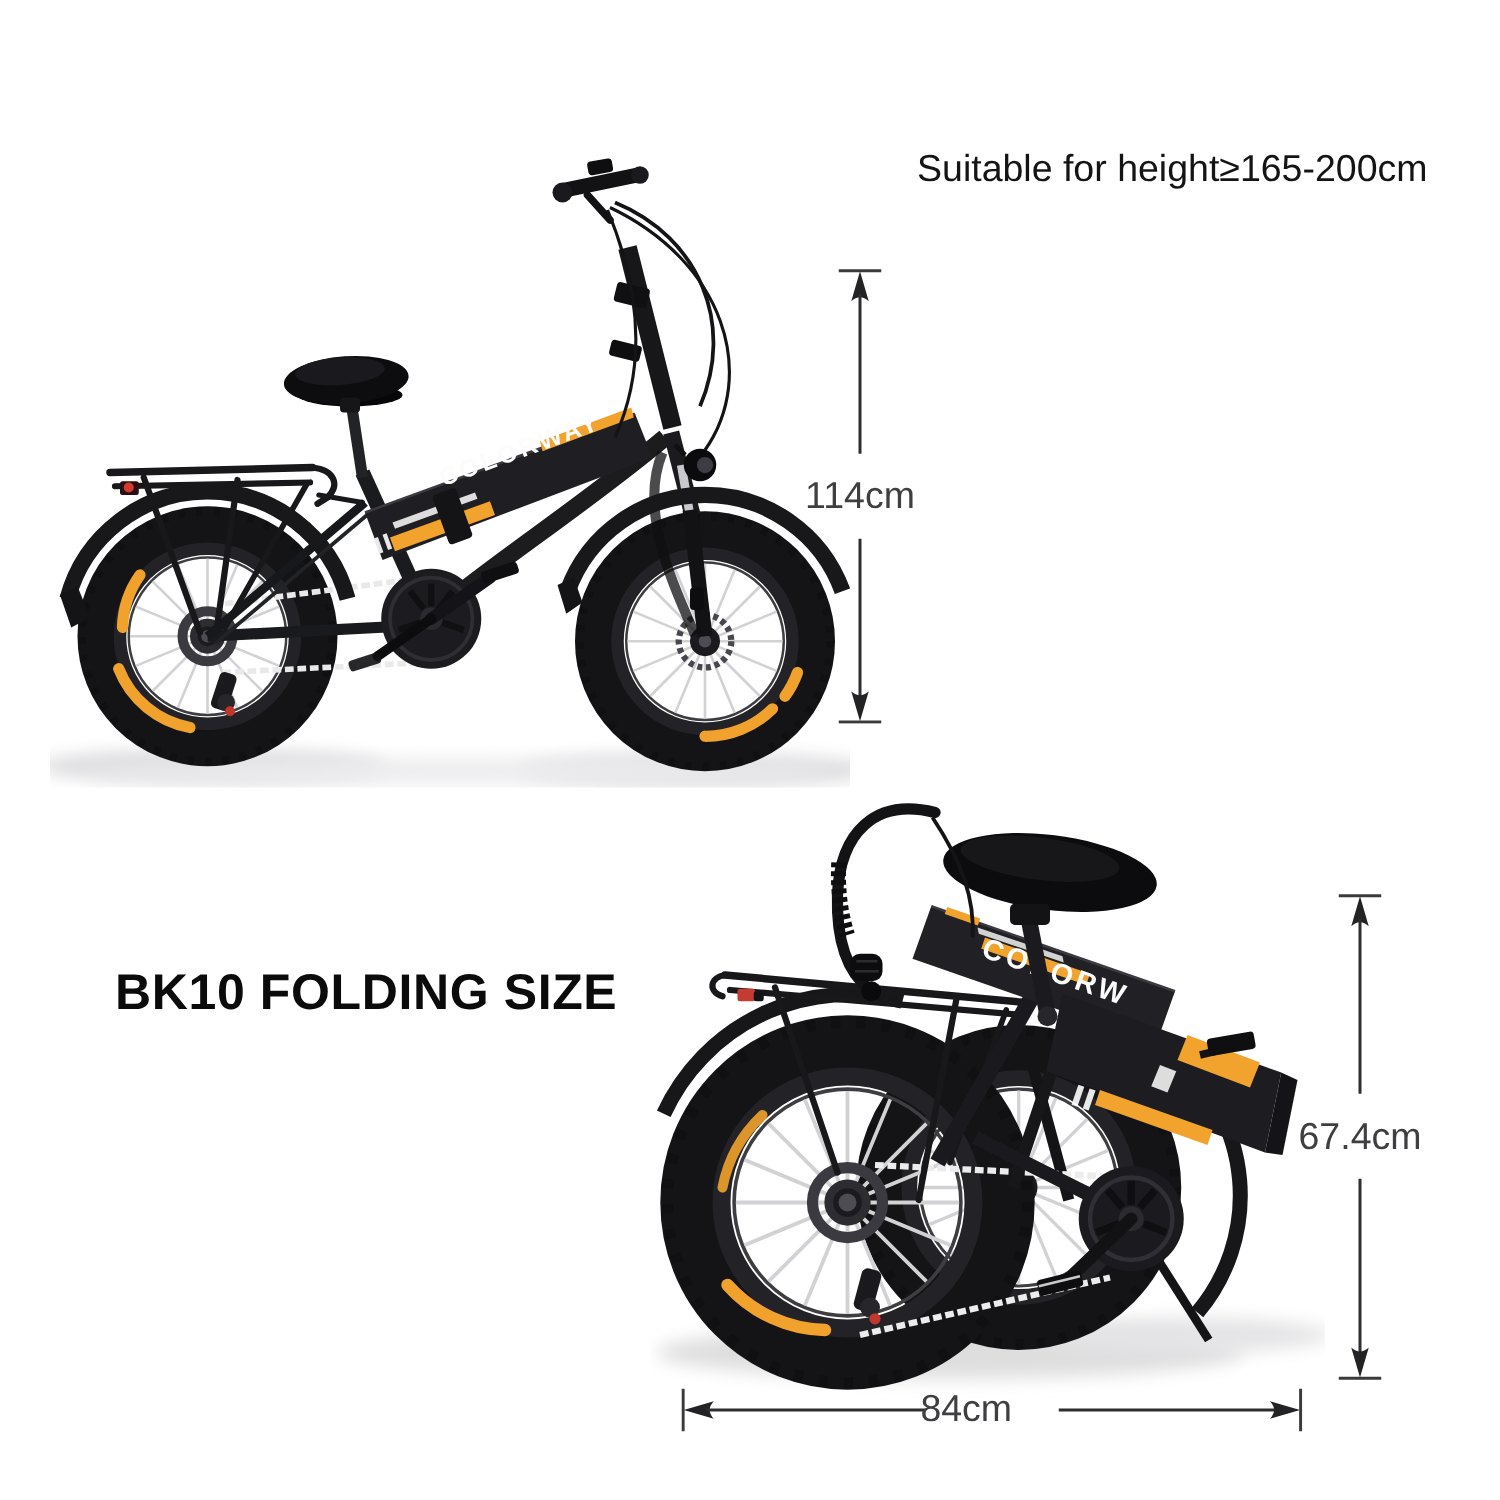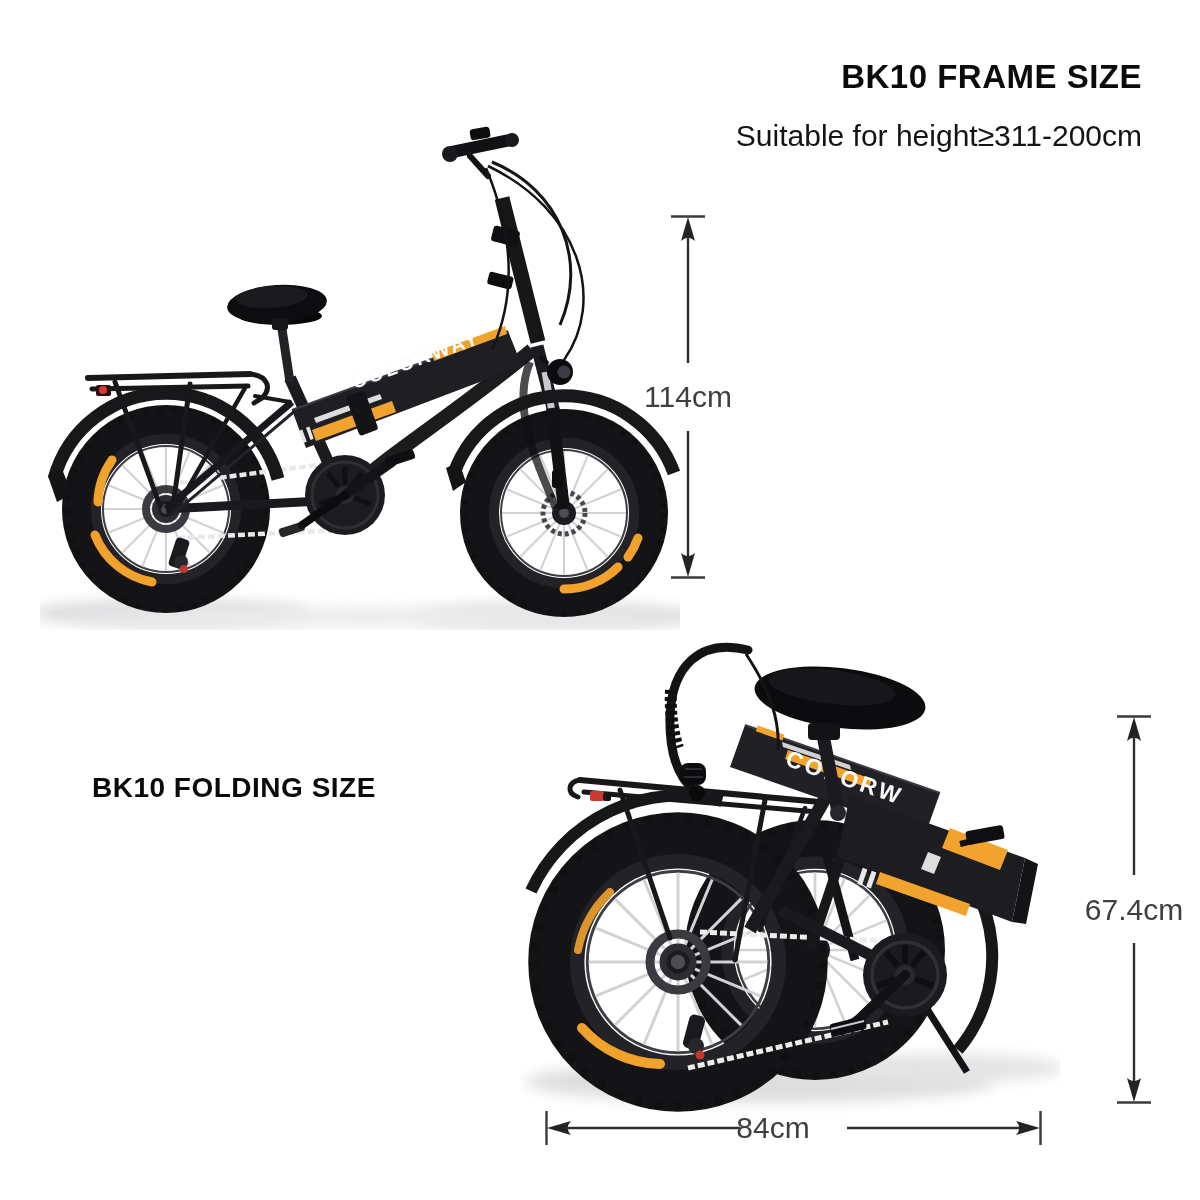--- a/index.html
+++ b/index.html
@@ -8,38 +8,37 @@
     font-family:"Liberation Sans","DejaVu Sans",sans-serif;overflow:hidden;
   }
   .abs{position:absolute;}
   .title{
     font-weight:bold;color:#0b0b0b;letter-spacing:.5px;white-space:nowrap;
   }
   #frame-title{top:58px;right:58px;font-size:33px;}
   #frame-subtitle{
     top:119px;right:58px;font-size:30px;color:#141414;font-weight:normal;white-space:nowrap;
   }
-  #folding-title{left:92px;top:772px;font-size:28px;}
+  #folding-title{left:92px;top:772px;font-size:40px;}
   .dim{pointer-events:none;}
   .dim svg{display:block;}
   .dim-label{
     position:absolute;color:#3f3f42;font-size:30px;white-space:nowrap;
     left:50%;top:50%;transform:translate(-50%,-50%);background:transparent;
   }
   .ln{stroke:#2e2e30;stroke-width:2.4;}
   .cap{stroke:#3a3a3d;stroke-width:2.4;}
   .head{fill:#232325;}
 </style>
 </head>
 <body>
 
 <div class="abs" style="inset:0;">
 
-  <div id="frame-title" class="abs title">BK10 FRAME SIZE</div>
-  <div id="frame-subtitle" class="abs">Suitable for height≥311-200cm</div>
+  <div id="frame-subtitle" class="abs">Suitable for height≥165-200cm</div>
   <div id="folding-title" class="abs title">BK10 FOLDING SIZE</div>
 
   <svg class="abs" style="left:40px;top:110px;" width="640" height="520" viewBox="0 0 640 520">
     <defs>
       <filter id="soft" x="-50%" y="-50%" width="200%" height="200%">
           <feGaussianBlur stdDeviation="7"></feGaussianBlur>
         </filter>
       <g id="wheelDef">
         <circle r="89" fill="none" stroke="#141417" stroke-width="30"></circle>
         <circle r="100" fill="none" stroke="#0c0c0e" stroke-width="6" stroke-dasharray="5 9" opacity="0.55"></circle>
@@ -263,21 +262,21 @@
       <path class="head" d="M45 2 L52 26 Q45 19.5 38 26 Z"></path>
       <line class="ln" x1="45" y1="20" x2="45" y2="148"></line>
       <line class="ln" x1="45" y1="216" x2="45" y2="344"></line>
       <path class="head" d="M45 362 L52 338 Q45 344.5 38 338 Z"></path>
       <line class="cap" x1="28" y1="362.5" x2="62" y2="362.5"></line>
     </svg>
     <span class="dim-label">114cm</span>
   </div>
 
 
-  <div class="abs dim" style="left:1043px;top:715px;width:90px;height:389px;margin-left:46px;">
+  <div class="abs dim" style="left:1043px;top:715px;width:90px;height:389px;">
     <svg width="90" height="389" viewBox="0 0 90 389">
       <line class="cap" x1="28" y1="1.5" x2="62" y2="1.5"></line>
       <path class="head" d="M45 2 L52 26 Q45 19.5 38 26 Z"></path>
       <line class="ln" x1="45" y1="20" x2="45" y2="160"></line>
       <line class="ln" x1="45" y1="228" x2="45" y2="369"></line>
       <path class="head" d="M45 387 L52 363 Q45 369.5 38 363 Z"></path>
       <line class="cap" x1="28" y1="387.5" x2="62" y2="387.5"></line>
     </svg>
     <span class="dim-label">67.4cm</span>
   </div>

